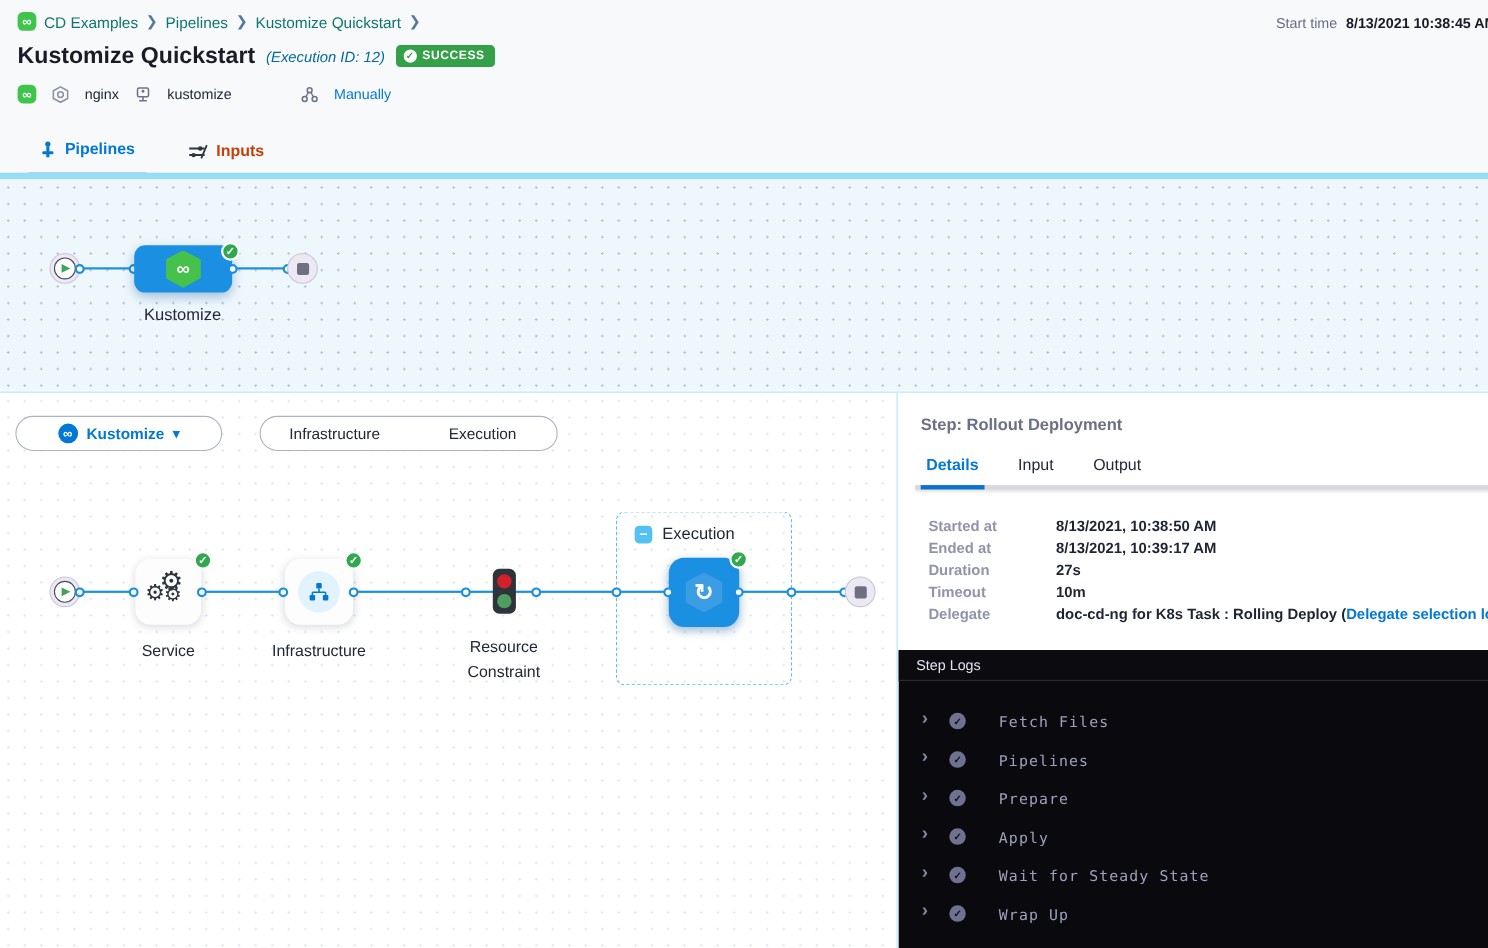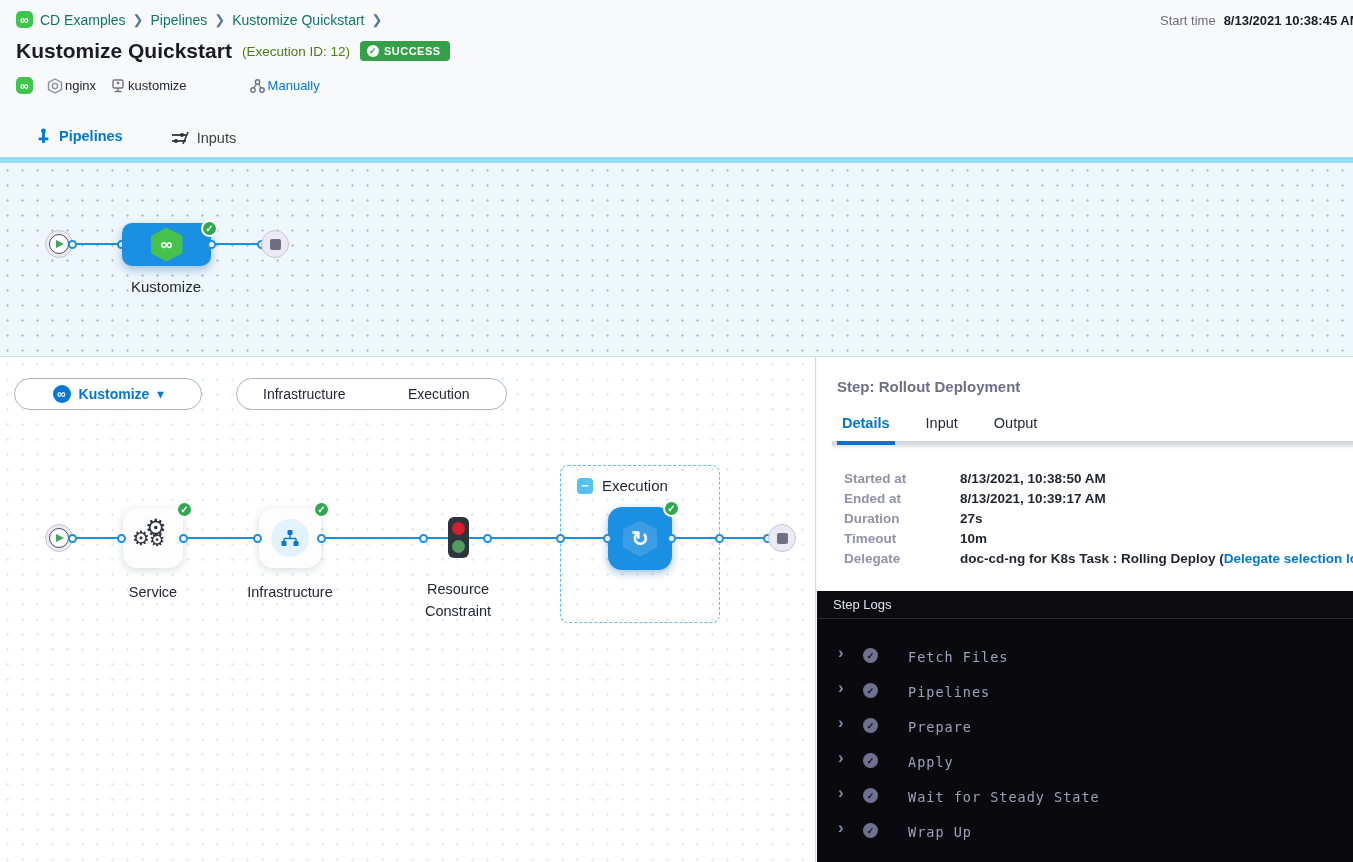--- a/index.html
+++ b/index.html
@@ -11,35 +11,35 @@
     color:#1b1b28;
   }
   
   .breadcrumb { position:absolute; left:16px; top:11px; display:flex; align-items:center; gap:7px; font-size:14px; }
   .breadcrumb a { color:#0f766e; text-decoration:none; font-weight:500; cursor:pointer; }
   .crumb-sep { color:#55789f; font-size:13px; }
   .harness-icon { width:17px; height:17px; border-radius:5px; background:#3fc54c; color:#fff;
     display:inline-flex; align-items:center; justify-content:center; font-size:12px; font-weight:bold; }
   .title-row { position:absolute; left:16px; top:39px; display:flex; align-items:center; gap:10px; }
   .page-title { font-size:21px; font-weight:bold; color:#1b1b28; }
-  .exec-id { font-size:13.5px; color:#4d7c0f; }
+  .exec-id { font-size:13.5px; color:#0369a1;font-style:italic; }
   .status-badge { background:#34a048; color:#fff; font-size:11px; font-weight:bold; letter-spacing:.5px;
     border-radius:4px; padding:4px 9px 4px 7px; display:inline-flex; align-items:center; gap:5px; }
   .badge-check { width:12px; height:12px; border-radius:50%; background:#fff; color:#34a048;
     display:inline-flex; align-items:center; justify-content:center; font-size:9px; font-weight:bold; }
   .tags-row { position:absolute; left:16px; top:77px; display:flex; align-items:center; gap:14px; font-size:13px; color:#22273a; }
-  .tag-item { display:flex; align-items:center; gap:2px; }
+  .tag-item { display:flex; align-items:center; gap:14px; }
   .tag-icon { color:#8d90a5; display:inline-flex; }
   .trigger-link { color:#0278d5; font-weight:500; cursor:pointer; }
   .start-time { position:absolute; left:1160px; top:13px; display:flex; gap:8px; font-size:13px; white-space:nowrap; }
   .start-time .lbl { color:#6b6d85; }
   .start-time .val { color:#1b1b28; font-weight:600; }
   
   .main-tabs { position:absolute; left:26px; top:115px; height:42px; display:flex; gap:28px; }
-  .main-tab { display:flex; align-items:center; gap:8px; font-size:14.5px; color:#404040; padding:0 10px; cursor:pointer; height:46px; }
+  .main-tab { display:flex; align-items:center; gap:8px; font-size:14.5px; color:#c2410c; padding:0 10px; cursor:pointer; height:46px;font-weight:bold; }
   .main-tab.active { color:#0278d5; font-weight:600; border-bottom:4px solid #0b72ce; }
   .blue-divider { position:absolute; left:0; top:157px; width:1353px; height:6px; background:#97ddf5; }
   
   .top-graph { position:absolute; left:0; top:163px; width:1353px; height:192px; background:#eef7fc;
     background-image:radial-gradient(circle, #b9c3cc 1px, transparent 1.2px); background-size:15px 15px; }
   .hline { position:absolute; height:2px; background:#1b8fe1; }
   .conn-dot { position:absolute; width:9px; height:9px; border-radius:50%; background:#fff; border:2px solid #1b8fe1; }
   .play-node { position:absolute; width:28px; height:28px; border-radius:50%; background:#ece9f4; border:1px solid #c9c4da;
     display:flex; align-items:center; justify-content:center; cursor:pointer; }
   .play-inner { width:20px; height:20px; border-radius:50%; background:#fdfdfe; border:1.6px solid #4a4f5a;

